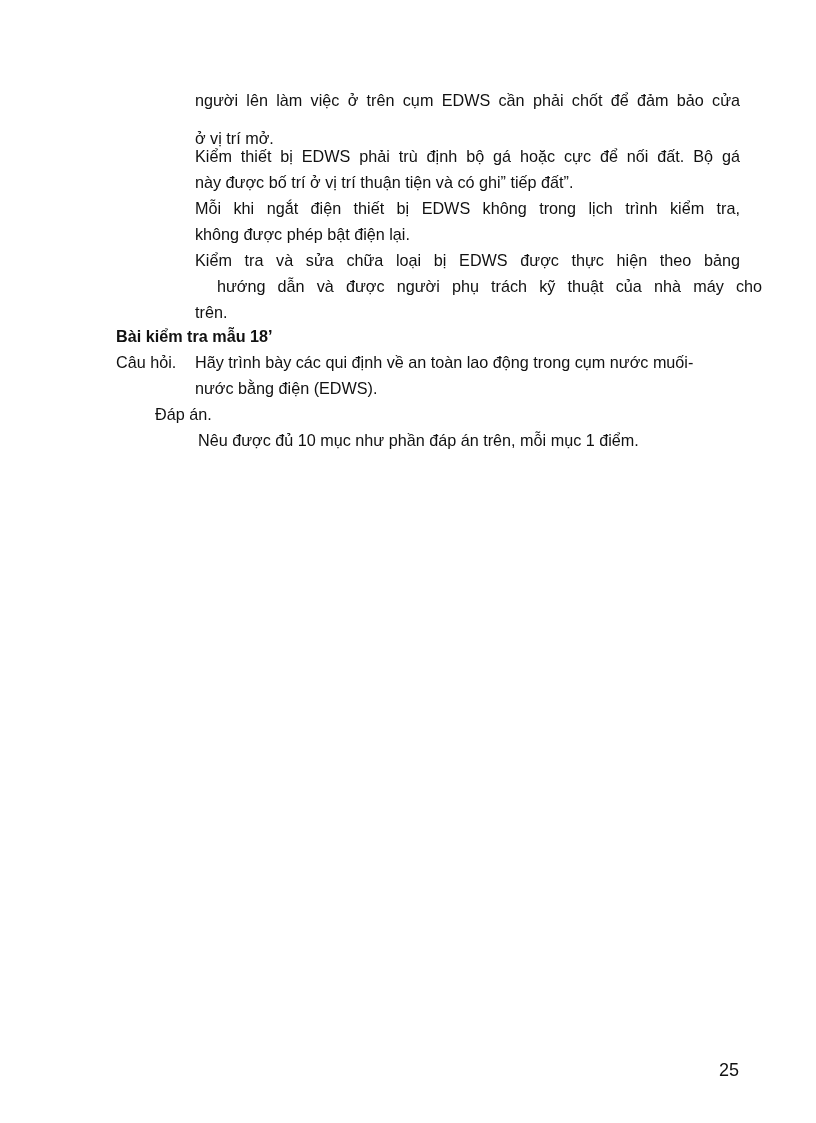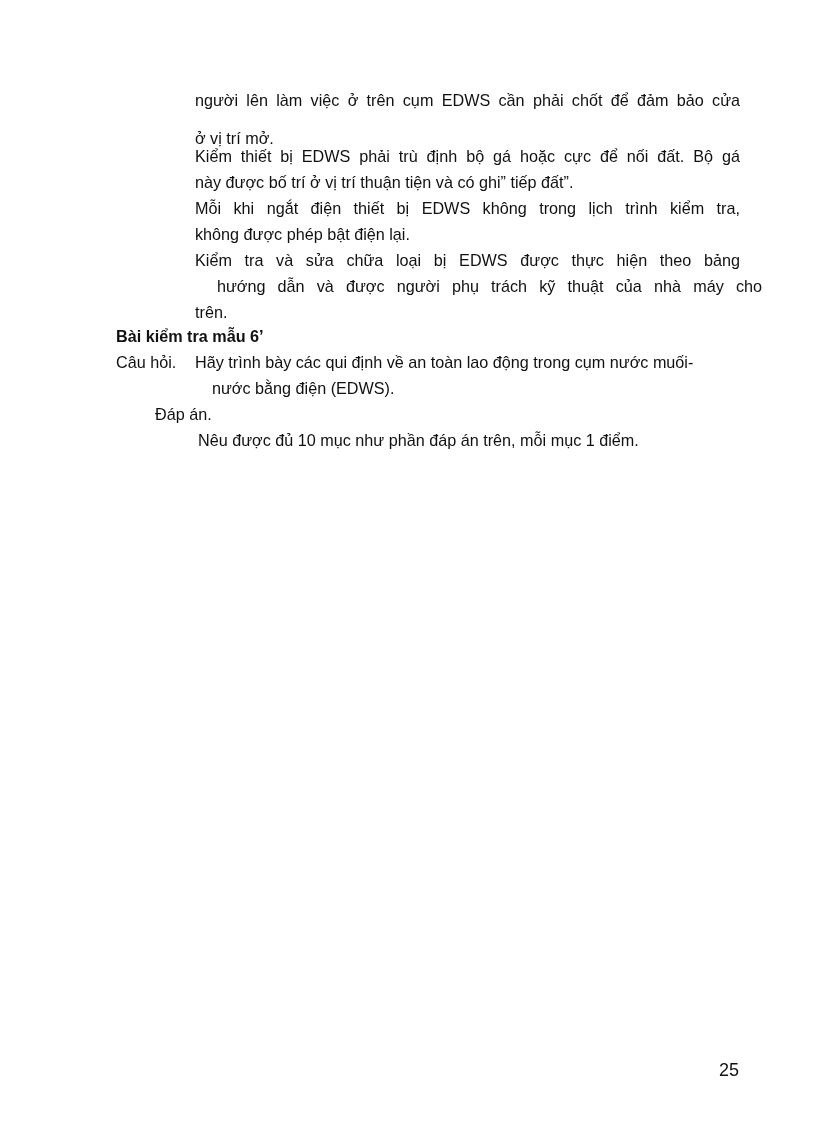--- a/index.html
+++ b/index.html
@@ -45,23 +45,23 @@
   <div class="line justify" style="left:195px; top:146px;">Kiểm thiết bị EDWS phải trù định bộ gá hoặc cực để nối đất. Bộ gá</div>
   <div class="line" style="left:195px; top:172px;">này được bố trí ở vị trí thuận tiện và có ghi” tiếp đất”.</div>
 
   <div class="line justify" style="left:195px; top:198px;">Mỗi khi ngắt điện thiết bị EDWS không trong lịch trình kiểm tra,</div>
   <div class="line" style="left:195px; top:224px;">không được phép bật điện lại.</div>
 
   <div class="line justify" style="left:195px; top:250px;">Kiểm tra và sửa chữa loại bị EDWS được thực hiện theo bảng</div>
   <div class="line justify" style="left:204px; top:276px;margin-left:13px;">hướng dẫn và được người phụ trách kỹ thuật của nhà máy cho</div>
   <div class="line" style="left:195px; top:302px;">trên.</div>
 
-  <div class="line bold" style="left:116px; top:326px;">Bài kiểm tra mẫu 6’</div>
+  <div class="line bold" style="left:116px; top:326px;">Bài kiểm tra mẫu 18’</div>
 
   <div class="line" style="left:116px; top:352px;">Câu hỏi.</div>
   <div class="line" style="left:195px; top:352px; width:545px;">Hãy trình bày các qui định về an toàn lao động trong cụm nước muối-</div>
-  <div class="line" style="left:195px; top:378px;margin-left:17px;">nước bằng điện (EDWS).</div>
+  <div class="line" style="left:195px; top:378px;">nước bằng điện (EDWS).</div>
 
   <div class="line" style="left:155px; top:404px;">Đáp án.</div>
   <div class="line" style="left:198px; top:430px;">Nêu được đủ 10 mục như phần đáp án trên, mỗi mục 1 điểm.</div>
 
   <div class="page-number">25</div>
 </div>
 
 </body></html>

